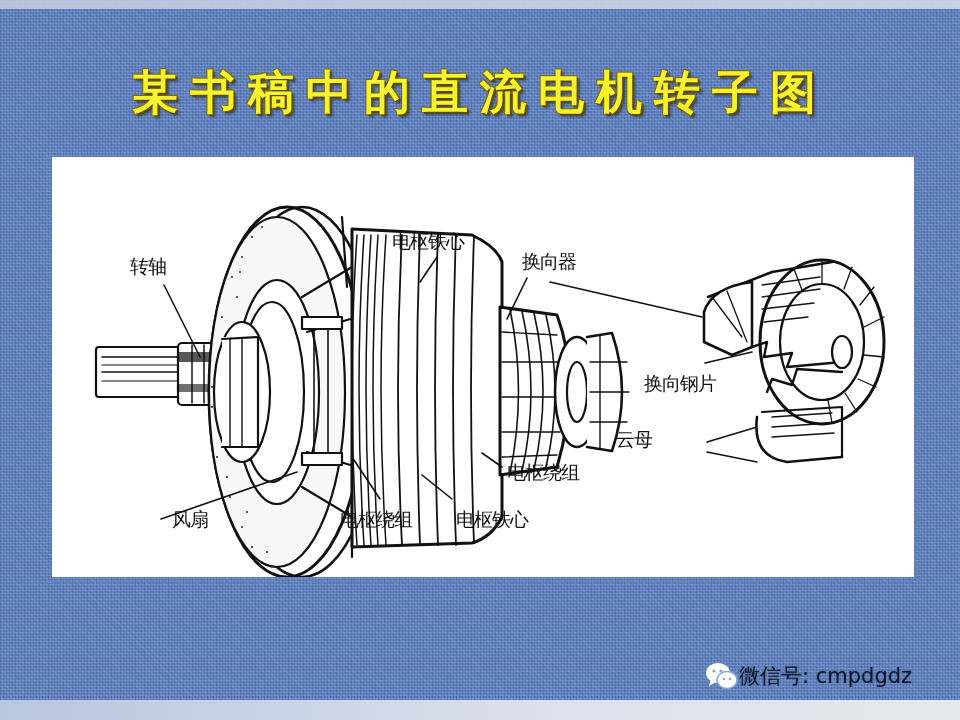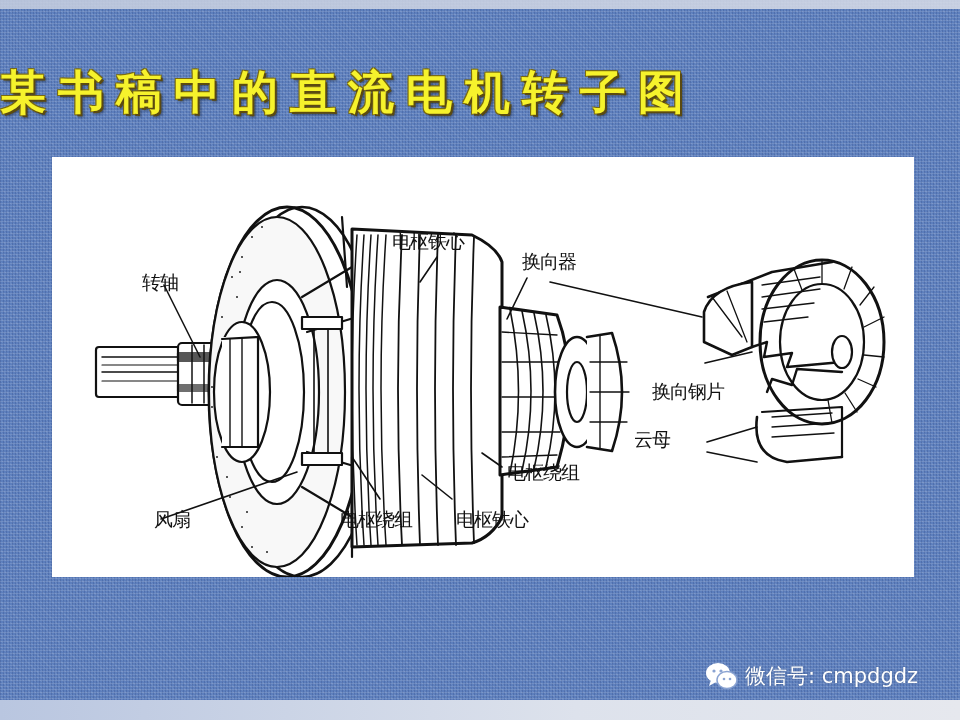--- a/index.html
+++ b/index.html
@@ -10,34 +10,34 @@
     background-image:
       repeating-linear-gradient(0deg, rgba(255,255,255,0.13) 0 1px, transparent 1px 3px),
       repeating-linear-gradient(90deg, rgba(20,40,100,0.18) 0 1px, transparent 1px 3px),
       repeating-linear-gradient(45deg, rgba(255,255,255,0.07) 0 1px, transparent 1px 4px);
   }
   .top-strip { position: absolute; left: 0; top: 0; width: 960px; height: 9px;
     background: linear-gradient(90deg, #c7cfe0, #d9dde8); opacity: .85; }
   .bottom-strip { position: absolute; left: 0; top: 700px; width: 960px; height: 20px;
     background: linear-gradient(90deg, #b9c6e0, #dde2ec 60%, #e6e8ee); }
   .title {
-    position: absolute; left: 0; top: 62px; width: 960px; text-align: left;
+    position: absolute; left: 0; top: 62px; width: 960px; text-align: center;
     font-family: Liberation Sans, sans-serif; font-weight: bold;
     font-size: 46px; letter-spacing: 12px; color: #f6f22c;
     text-shadow: 2px 2px 0 #5b4a10, -1px -1px 0 #7a6a10, 1px -1px 0 #7a6a10, -1px 1px 0 #7a6a10, 3px 3px 3px rgba(0,0,0,.45);
   }
   .panel { position: absolute; left: 52px; top: 157px; width: 862px; height: 420px; background: #ffffff; }
   .panel svg { position: absolute; left: 0; top: 0; }
   .label {
     position: absolute; font-family: "DejaVu Sans", sans-serif; font-size: 19px;
     color: #111; white-space: nowrap; letter-spacing: -1px;
   }
   .watermark {
-    position: absolute; left: 705px; top: 658px; height: 36px; display: flex; align-items: center; gap: 6px;
-    color: #ffffff; font-family: "DejaVu Sans", sans-serif; font-size: 21px;
+    position: absolute; left: 705px; top: 658px; height: 36px; display: flex; align-items: center; 
+    color: #0f172a; font-family: "DejaVu Sans", sans-serif; font-size: 21px;
     text-shadow: 0 0 2px rgba(0,0,0,.25);
   }
   .wechat-icon { width: 34px; height: 30px; position: relative; }
 </style>
 </head>
 <body>
 
 <div class="top-strip"></div>
 
 <div class="title">某书稿中的直流电机转子图</div>
@@ -183,27 +183,27 @@
       <line x1="653" y1="206" x2="700" y2="195"></line>
       <line x1="655" y1="285" x2="705" y2="270"></line>
       <line x1="655" y1="295" x2="705" y2="305"></line>
       <line x1="450" y1="310" x2="430" y2="296"></line>
       <line x1="109" y1="362" x2="245" y2="315"></line>
       <line x1="328" y1="342" x2="300" y2="300"></line>
       <line x1="400" y1="342" x2="370" y2="318"></line>
     </g>
   </svg>
 
-  <span class="label" style="left:90px; top:97px;margin-top:16px;">转轴</span>
+  <span class="label" style="left:78px; top:97px;">转轴</span>
   <span class="label" style="left:340px; top:72px;">电枢铁心</span>
   <span class="label" style="left:470px; top:92px;">换向器</span>
-  <span class="label" style="left:592px; top:222px;margin-left:8px;">换向钢片</span>
-  <span class="label" style="left:582px; top:270px;">云母</span>
+  <span class="label" style="left:592px; top:214px;">换向钢片</span>
+  <span class="label" style="left:564px; top:270px;">云母</span>
   <span class="label" style="left:455px; top:303px;">电枢绕组</span>
-  <span class="label" style="left:102px; top:350px;">风扇</span>
+  <span class="label" style="left:120px; top:350px;">风扇</span>
   <span class="label" style="left:288px; top:350px;">电枢绕组</span>
   <span class="label" style="left:404px; top:350px;">电枢铁心</span>
 </div>
 
 <div class="watermark">
   <span class="wechat-icon">
     <svg width="34" height="30" viewBox="0 0 34 30">
       <ellipse cx="13" cy="12" rx="12" ry="10" fill="#ffffff"></ellipse>
       <path d="M6,19 L4,25 L11,21 Z" fill="#ffffff"></path>
       <ellipse cx="22" cy="19" rx="10" ry="8.5" fill="#ffffff" stroke="#8aa3d2" stroke-width="1.5"></ellipse>

